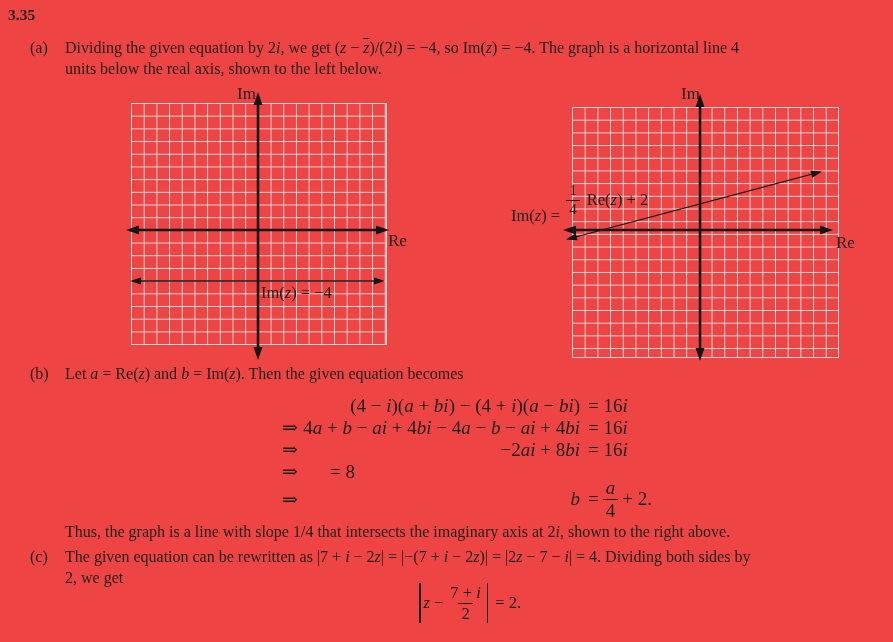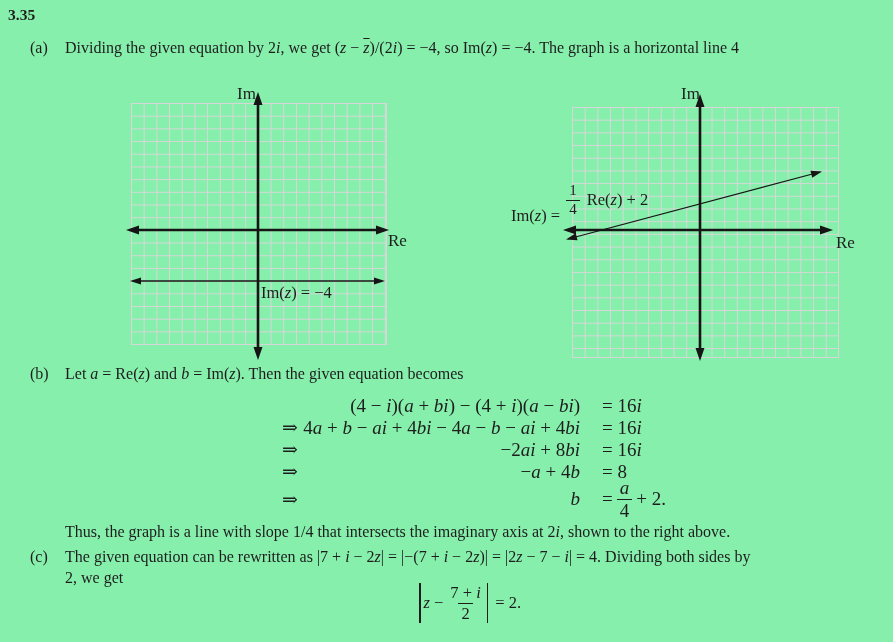--- a/index.html
+++ b/index.html
@@ -1,16 +1,16 @@
 <!DOCTYPE html>
 <html><head>
 <meta charset="utf-8">
 <style>
   html,body{margin:0;padding:0;background:#e9e9e9;}
-  .page{position:relative;width:893px;height:642px;background:#86efac;
+  .page{position:relative;width:893px;height:642px;background:#ef4444;
         font-family:"Liberation Serif","DejaVu Serif",serif;color:#1d1d1d;overflow:hidden;}
   .prob-num{position:absolute;left:8px;top:6px;font-weight:bold;font-size:15.5px;}
   .part-label{position:absolute;font-size:16px;line-height:21px;}
   .body-line{position:absolute;font-size:16px;line-height:21px;white-space:nowrap;text-align:center;}
   i{font-style:italic;}
   .ov{text-decoration:overline;}
   
   .grid{position:absolute;
         background-image:linear-gradient(to right,#d7d7d7 1px,transparent 1px),
                          linear-gradient(to bottom,#d7d7d7 1px,transparent 1px);
@@ -27,39 +27,40 @@
   .frac{display:inline-flex;flex-direction:column;align-items:center;line-height:1.05;}
   .frac .num{padding:0 3px 1px;}
   .frac .den{border-top:1.3px solid #1d1d1d;padding:1px 3px 0;}
   .line-eq .frac{font-size:15px;}
   
   .eqtable{position:absolute;left:282px;top:395px;font-size:19px;}
   .eqrow{display:flex;height:22px;line-height:22px;white-space:nowrap;}
   .eqrow.tall{height:34px;margin-top:-1px;align-items:center;line-height:normal;}
   .col-arrow{flex:0 0 40px;width:40px;}
   .col-lhs{flex:0 0 258px;width:258px;display:flex;justify-content:flex-end;}
-  .col-rhs{padding-left:22px;display:flex;align-items:center;}
+  .col-rhs{padding-left:8px;display:flex;align-items:center;}
   .col-rhs .frac{margin:0 4px;}
   
   .disp-eq{position:absolute;left:419px;top:583px;display:flex;align-items:center;
            font-size:16.5px;white-space:nowrap;}
   .vbar{width:1.5px;height:40px;background:#1d1d1d;}
   .disp-eq .lhs{margin:0 4px 0 3px;}
   .disp-eq .rhs{margin-left:7px;}
   .disp-eq .frac{margin-right:3px;align-items:center;}
 </style>
 </head>
 <body>
 
 <div class="page">
 
   <div class="prob-num">3.35</div>
 
   <div class="part-label" style="left:30px;top:37px">(a)</div>
   <div class="body-line" style="left:65px;top:37px">Dividing the given equation by 2<i>i</i>, we get (<i>z</i> − <span class="ov"><i>z</i></span>)/(2<i>i</i>) = −4, so Im(<i>z</i>) = −4.  The graph is a horizontal line 4</div>
+  <div class="body-line" style="left:65px;top:58px">units below the real axis, shown to the left below.</div>
 
   <div class="grid" style="left:131px;top:103px;width:255px;height:241px"></div>
   <svg class="gsvg" style="left:110px;top:86px" width="300" height="284">
     <g stroke="#151515" fill="#151515">
       <line x1="148" y1="15" x2="148" y2="265" stroke-width="2.6"></line>
       <polygon points="148,6 143.5,19 152.5,19" stroke="none"></polygon>
       <polygon points="148,274 143.5,261 152.5,261" stroke="none"></polygon>
       <line x1="25" y1="144" x2="271" y2="144" stroke-width="2.4"></line>
       <polygon points="16,144 29,139.6 29,148.4" stroke="none"></polygon>
       <polygon points="279,144 266,139.6 266,148.4" stroke="none"></polygon>
@@ -123,23 +124,20 @@
       <span class="col-arrow">⇒</span>
       <span class="col-lhs">
           <span>−2<i>ai</i> + 8<i>bi</i></span>
         </span>
       <span class="col-rhs">
           <span>= 16<i>i</i></span>
         </span>
     </div>
     <div class="eqrow">
       <span class="col-arrow">⇒</span>
-      <span class="col-lhs">
-          <span>−<i>a</i> + 4<i>b</i></span>
-        </span>
       <span class="col-rhs">
           <span>= 8</span>
         </span>
     </div>
     <div class="eqrow tall">
       <span class="col-arrow">⇒</span>
       <span class="col-lhs">
           <span><i>b</i></span>
         </span>
       <span class="col-rhs">

